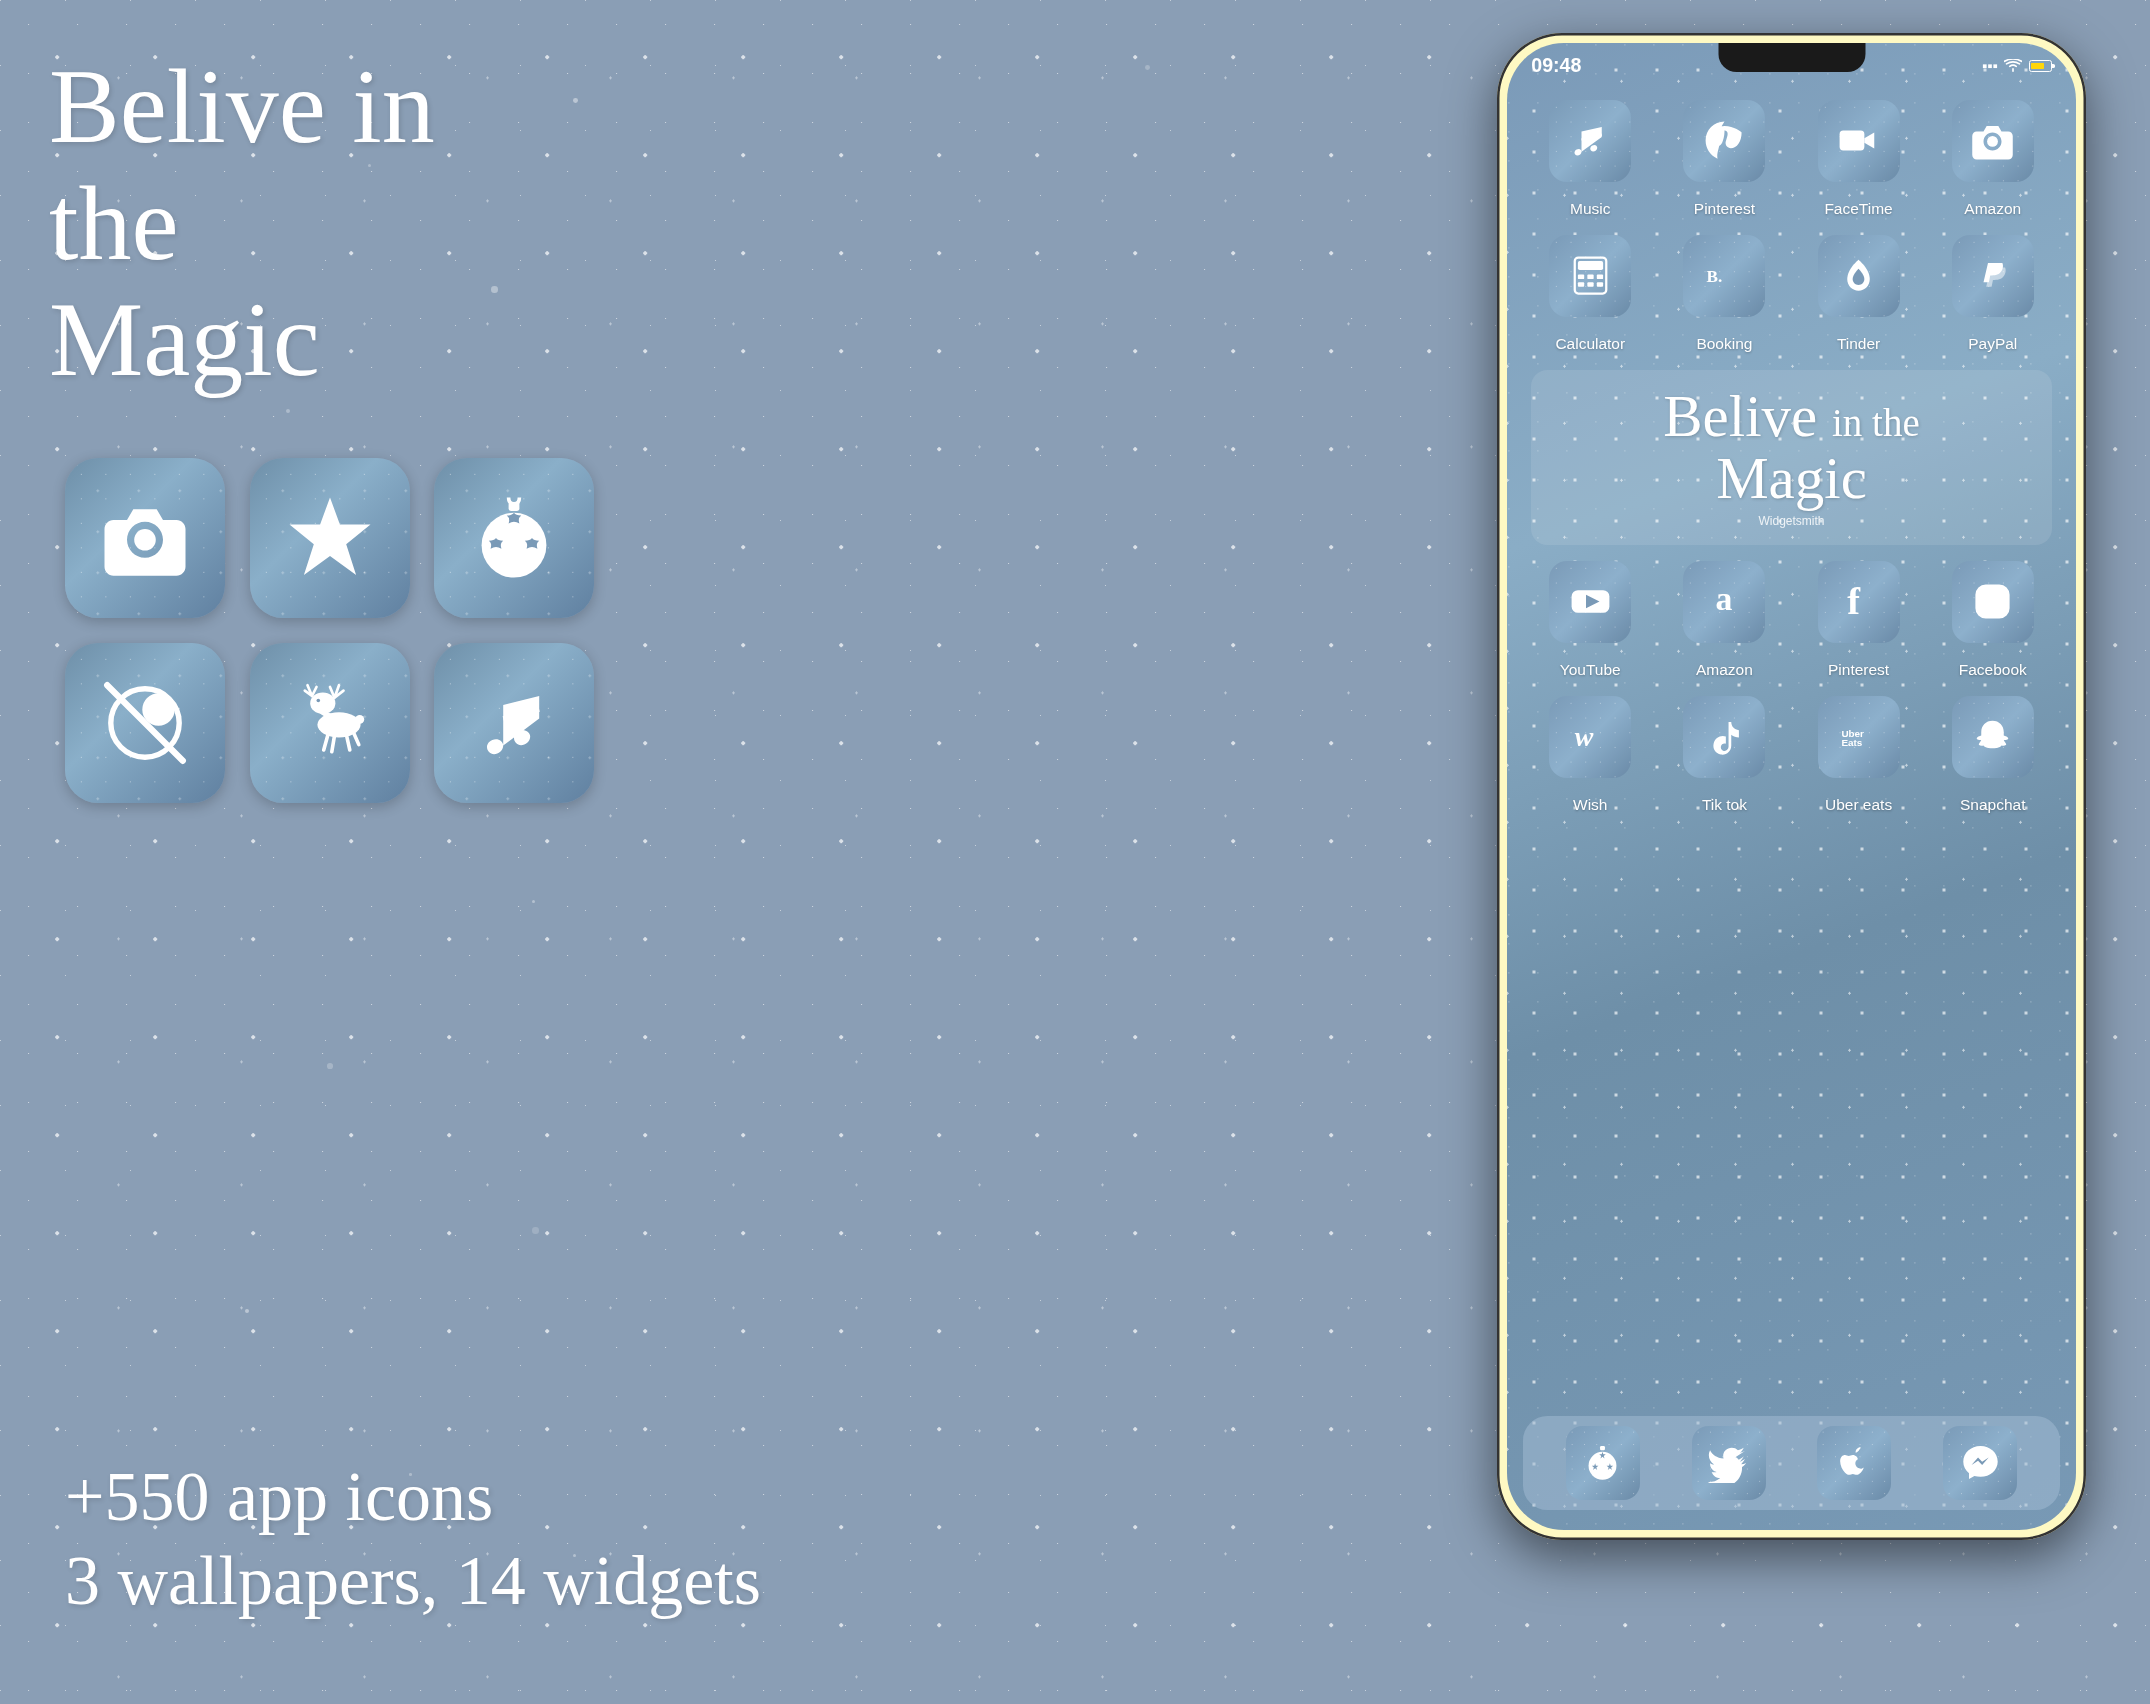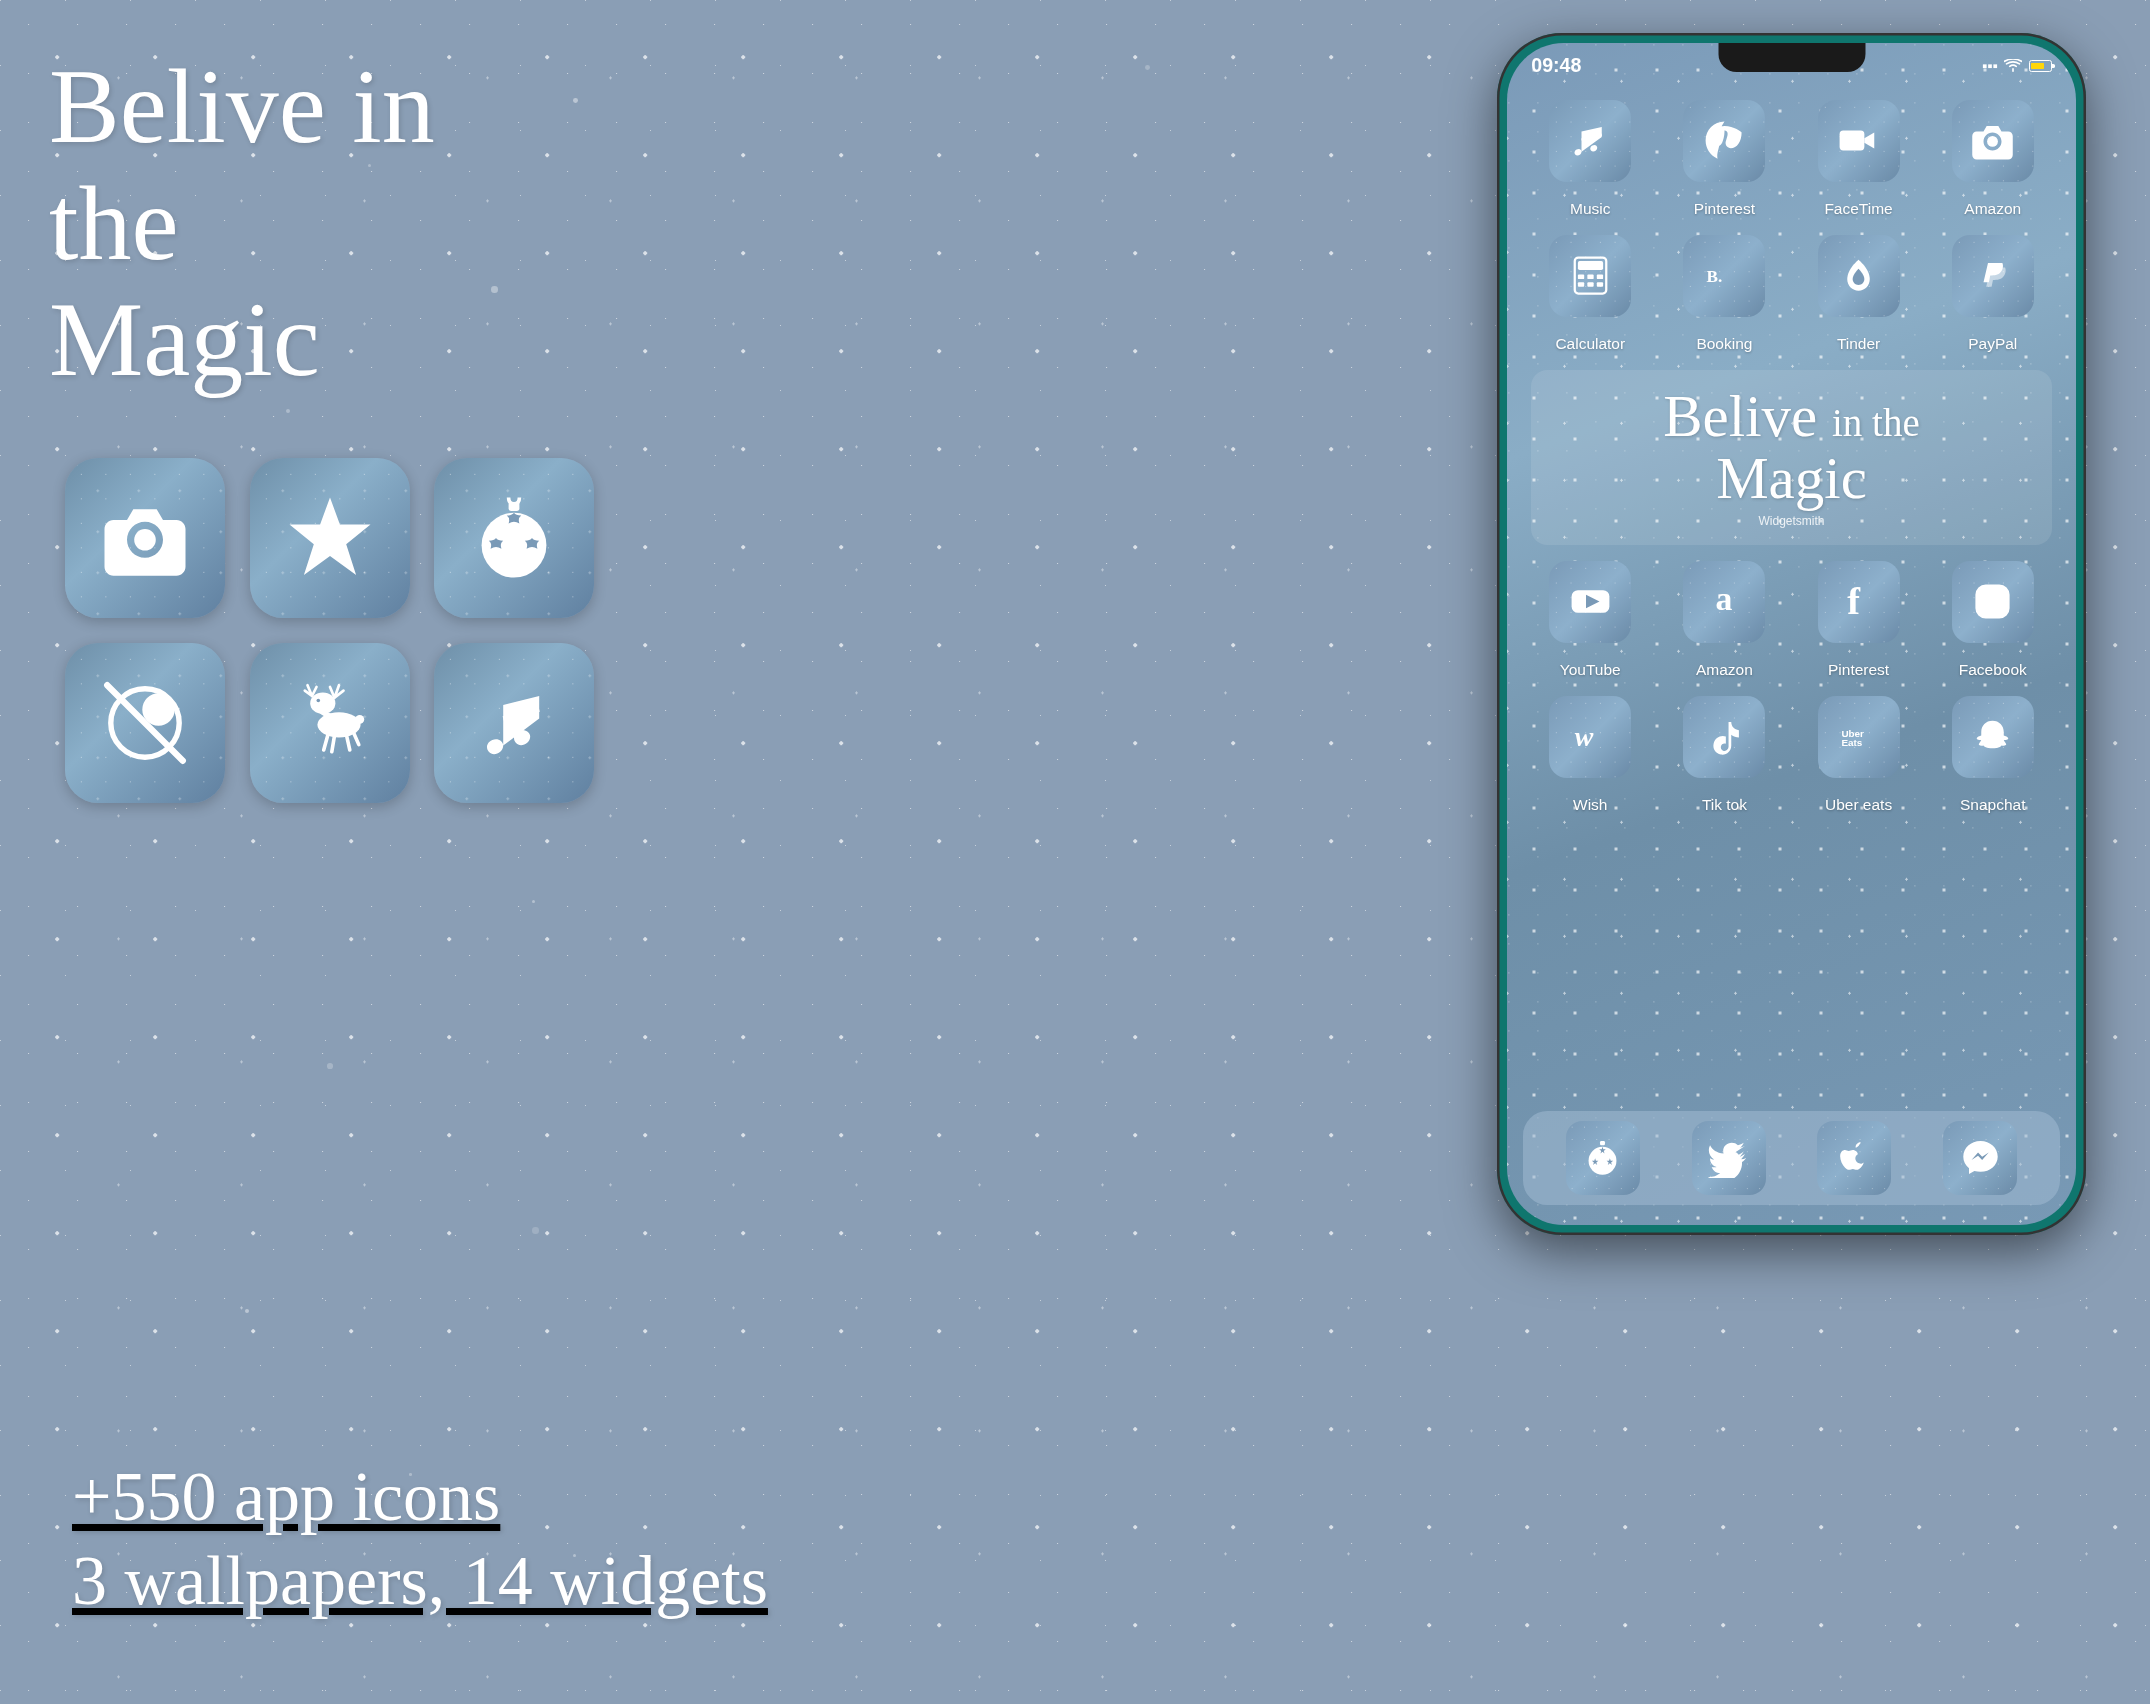--- a/index.html
+++ b/index.html
@@ -87,23 +87,22 @@
       height: 90px;
       fill: white;
       position: relative;
       z-index: 1;
     }
 
     
     .bottom-text {
       position: absolute;
       bottom: 82px;
-      left: 72px;
+      left: 65px;
       z-index: 2;
-      text-decoration: underline;
     }
 
     .bottom-text-line {
       font-family: 'Brush Script MT', cursive;
       font-size: 70px;
       color: white;
       line-height: 1.2;
       text-shadow: 1.6px 1.6px 4.9px rgba(0,0,0,0.15);
     }
 
@@ -112,22 +111,22 @@
       position: absolute;
       top: 33px;
       right: 65px;
       width: 589px;
       height: 1178px;
       z-index: 2;
     }
 
     .phone-outer {
       width: 589px;
-      height: 1202px;
-      background: #0f766e;
+      height: 1507px;
+      background: #fef9c3;
       border-radius: 65px;
       position: relative;
       box-shadow: 0 16.4px 49px rgba(0,0,0,0.5), inset 0 0 0 2.5px #333;
       overflow: hidden;
     }
 
     .phone-screen {
       position: absolute;
       top: 9.8px;
       left: 9.8px;

